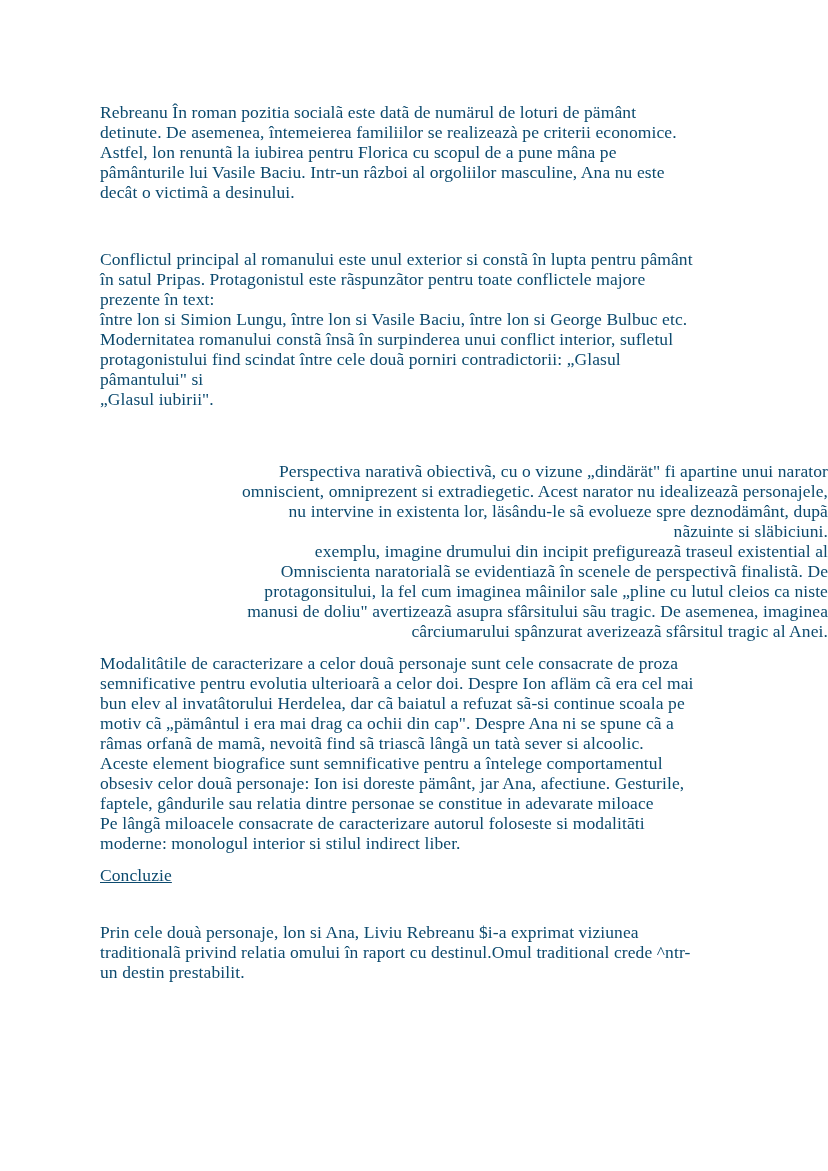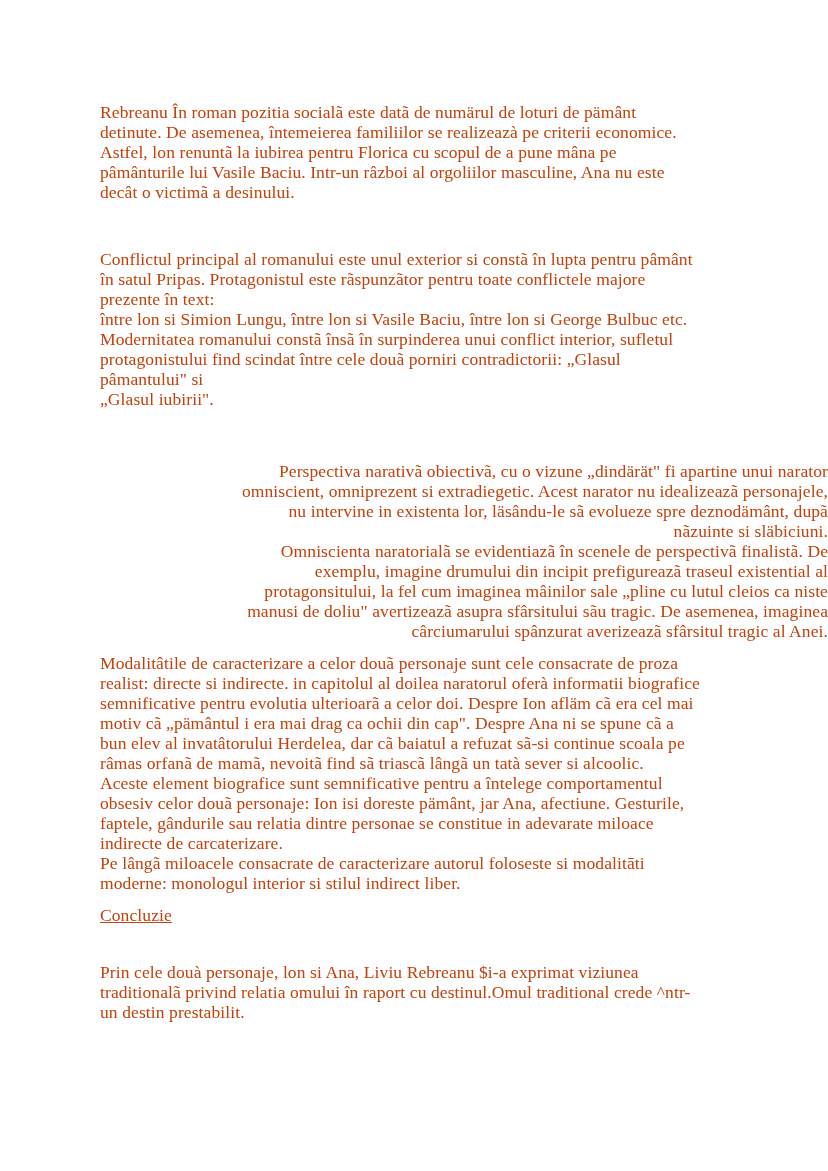--- a/index.html
+++ b/index.html
@@ -15,21 +15,21 @@
     overflow: hidden;
   }
   .doc {
     position: absolute;
     top: 102px;
     left: 100px;
     right: 0;
     font-family: "Liberation Serif", "DejaVu Serif", serif;
     font-size: 17.5px;
     line-height: 20px;
-    color: #c2410c;
+    color: #0c4a6e;
     letter-spacing: 0.1px;
   }
   .para { margin: 0; padding: 0; }
   .line { white-space: pre; }
   .m-p2 { margin-top: 47px; }
   .m-p3 { margin-top: 52px; text-align: right; }
   .m-p4 { margin-top: 12px; }
   .m-h1 { margin-top: 12px; text-decoration: underline; }
   .m-p5 { margin-top: 37px; }
 </style>
@@ -56,38 +56,36 @@
       <div class="line">protagonistului find scindat între cele douã porniri contradictorii: „Glasul</div>
       <div class="line">pâmantului" si</div>
       <div class="line">„Glasul iubirii".</div>
     </div>
 
     <div class="para m-p3">
       <div class="line">Perspectiva narativã obiectivã, cu o vizune „dindärät" fi apartine unui narator</div>
       <div class="line">omniscient, omniprezent si extradiegetic. Acest narator nu idealizeazã personajele,</div>
       <div class="line">nu intervine in existenta lor, läsându-le sã evolueze spre deznodämânt, dupã</div>
       <div class="line">nãzuinte si släbiciuni.</div>
+      <div class="line">exemplu, imagine drumului din incipit prefigureazã traseul existential al</div>
       <div class="line">Omniscienta naratorialã se evidentiazã în scenele de perspectivã finalistã. De</div>
-      <div class="line">exemplu, imagine drumului din incipit prefigureazã traseul existential al</div>
       <div class="line">protagonsitului, la fel cum imaginea mâinilor sale „pline cu lutul cleios ca niste</div>
       <div class="line">manusi de doliu" avertizeazã asupra sfârsitului sãu tragic. De asemenea, imaginea</div>
       <div class="line">cârciumarului spânzurat averizeazã sfârsitul tragic al Anei.</div>
     </div>
 
     <div class="para m-p4">
       <div class="line">Modalitâtile de caracterizare a celor douã personaje sunt cele consacrate de proza</div>
-      <div class="line">realist: directe si indirecte. in capitolul al doilea naratorul oferà informatii biografice</div>
       <div class="line">semnificative pentru evolutia ulterioarã a celor doi. Despre Ion afläm cã era cel mai</div>
+      <div class="line">bun elev al invatâtorului Herdelea, dar cã baiatul a refuzat sã-si continue scoala pe</div>
       <div class="line">motiv cã „pämântul i era mai drag ca ochii din cap". Despre Ana ni se spune cã a</div>
-      <div class="line">bun elev al invatâtorului Herdelea, dar cã baiatul a refuzat sã-si continue scoala pe</div>
       <div class="line">râmas orfanã de mamã, nevoitã find sã triascã lângã un tatà sever si alcoolic.</div>
       <div class="line">Aceste element biografice sunt semnificative pentru a întelege comportamentul</div>
       <div class="line">obsesiv celor douã personaje: Ion isi doreste pämânt, jar Ana, afectiune. Gesturile,</div>
       <div class="line">faptele, gândurile sau relatia dintre personae se constitue in adevarate miloace</div>
-      <div class="line">indirecte de carcaterizare.</div>
       <div class="line">Pe lângã miloacele consacrate de caracterizare autorul foloseste si modalitāti</div>
       <div class="line">moderne: monologul interior si stilul indirect liber.</div>
     </div>
 
     <div class="para m-h1">
       <div class="line">Concluzie</div>
     </div>
 
     <div class="para m-p5">
       <div class="line">Prin cele douà personaje, lon si Ana, Liviu Rebreanu $i-a exprimat viziunea</div>

